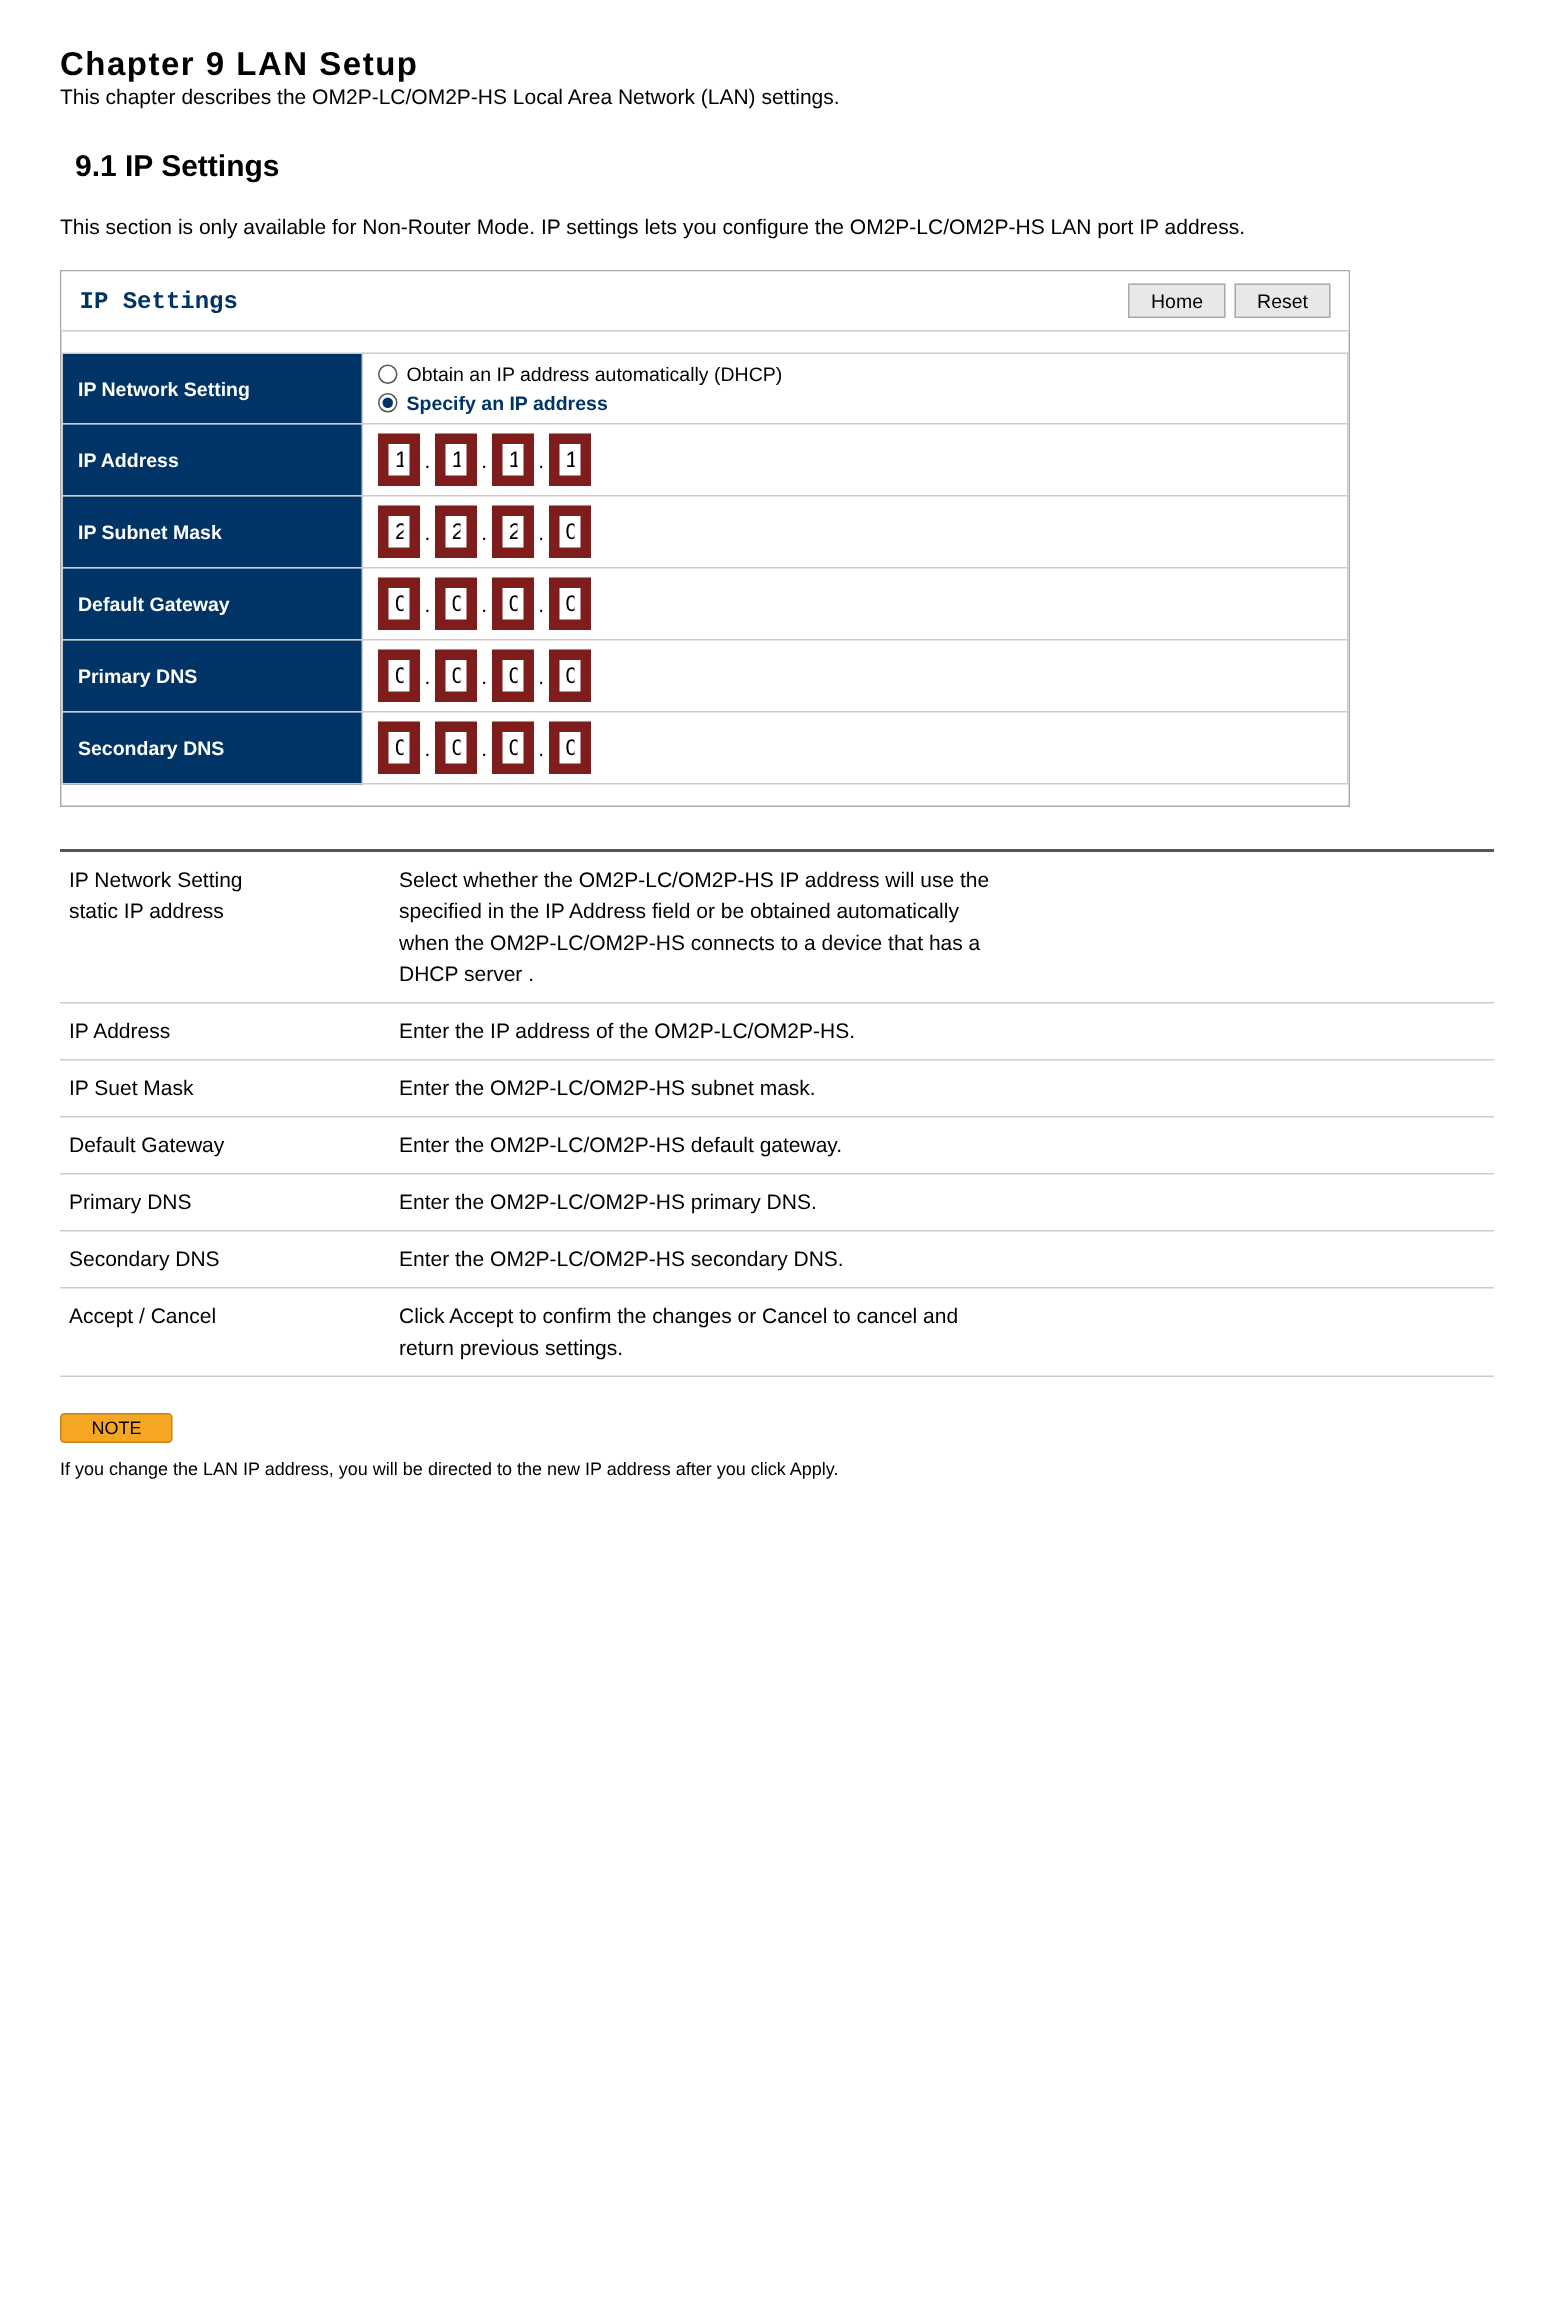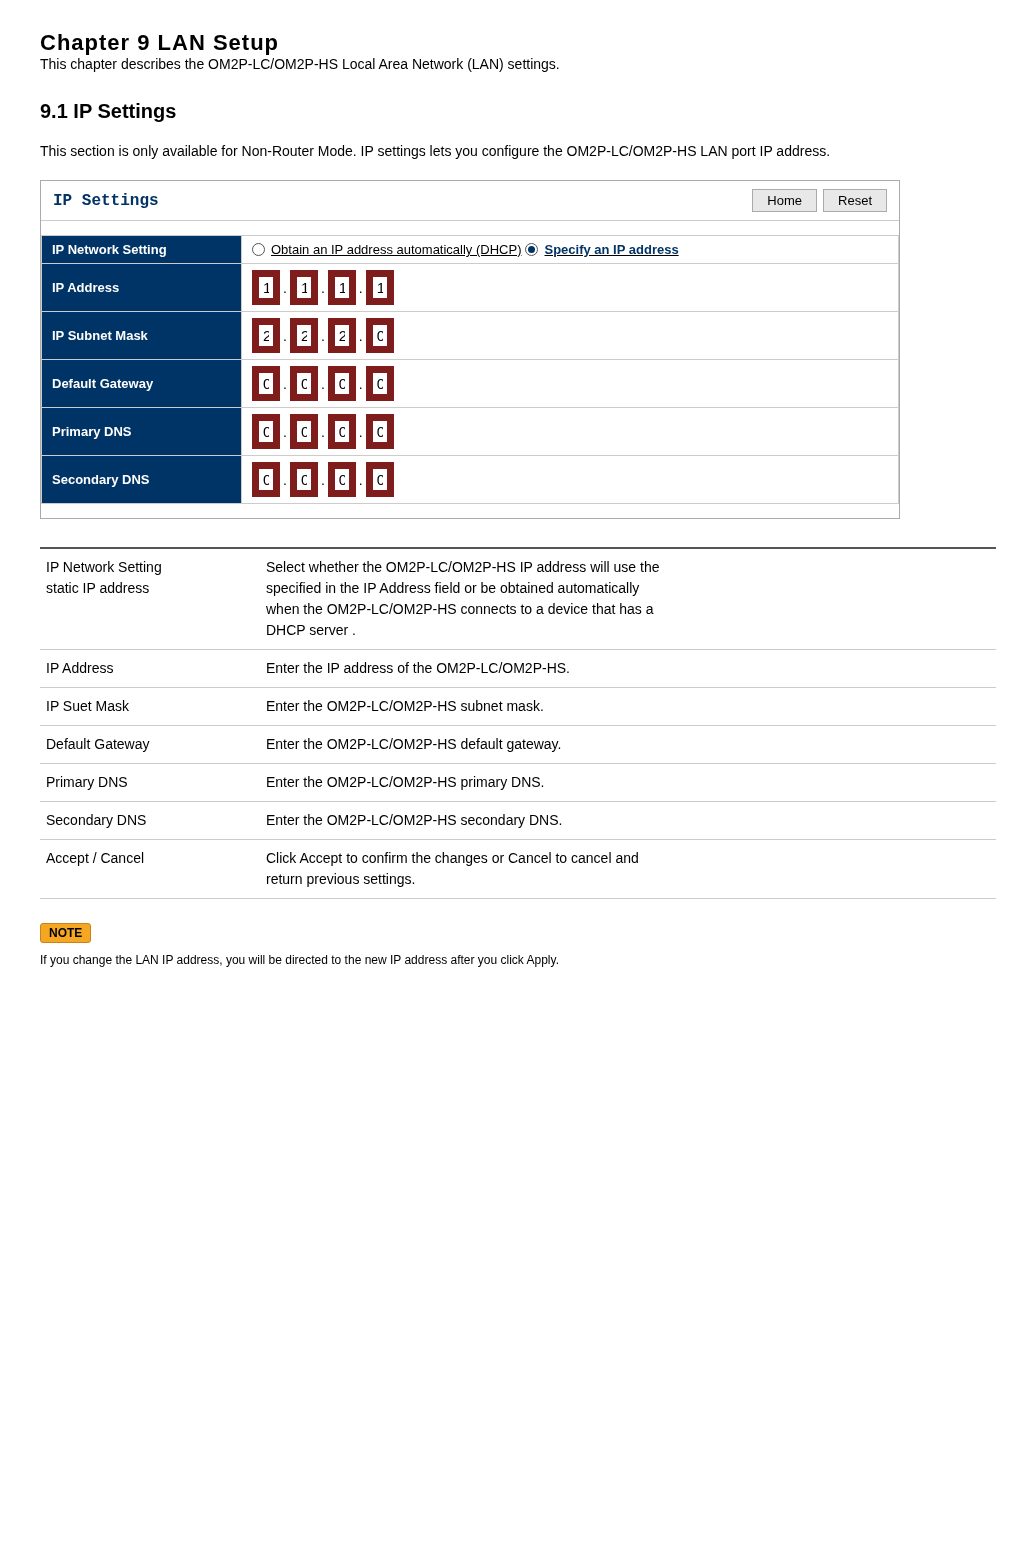--- a/index.html
+++ b/index.html
@@ -18,20 +18,21 @@
       letter-spacing: 1px;
     }
     .intro-text {
       font-size: 14px;
       margin-bottom: 28px;
     }
     h2.section-title {
       font-size: 20px;
       font-weight: bold;
       margin-bottom: 18px;
+      margin-left: 10px;
     }
     .section-desc {
       font-size: 14px;
       margin-bottom: 18px;
       line-height: 1.5;
     }
 
     
     .ip-settings-panel {
       border: 1px solid #aaa;
@@ -83,23 +84,22 @@
       color: #fff;
       font-weight: bold;
       width: 200px;
       font-size: 13px;
     }
     .settings-table tr td:last-child {
       background: #fff;
     }
     .radio-group {
       display: flex;
-      flex-direction: row;
+      flex-direction: column;
       gap: 4px;
-      text-decoration: underline;
     }
     .radio-row {
       display: flex;
       align-items: center;
       gap: 6px;
     }
     .radio-btn {
       width: 13px;
       height: 13px;
       border-radius: 50%;
@@ -179,23 +179,23 @@
     }
 
     
     .note-section {
       margin-top: 20px;
     }
     .note-badge {
       display: inline-block;
       background: #f5a623;
       color: #000;
-      font-weight: bold;
+      font-weight: normal;
       font-size: 12px;
-      padding: 2px 8px;
+      padding: 2px 20px;
       border: 1px solid #c8841a;
       border-radius: 3px;
       margin-bottom: 8px;
     }
     .note-text {
       font-size: 12px;
       line-height: 1.6;
     }
   </style>
 </head>

